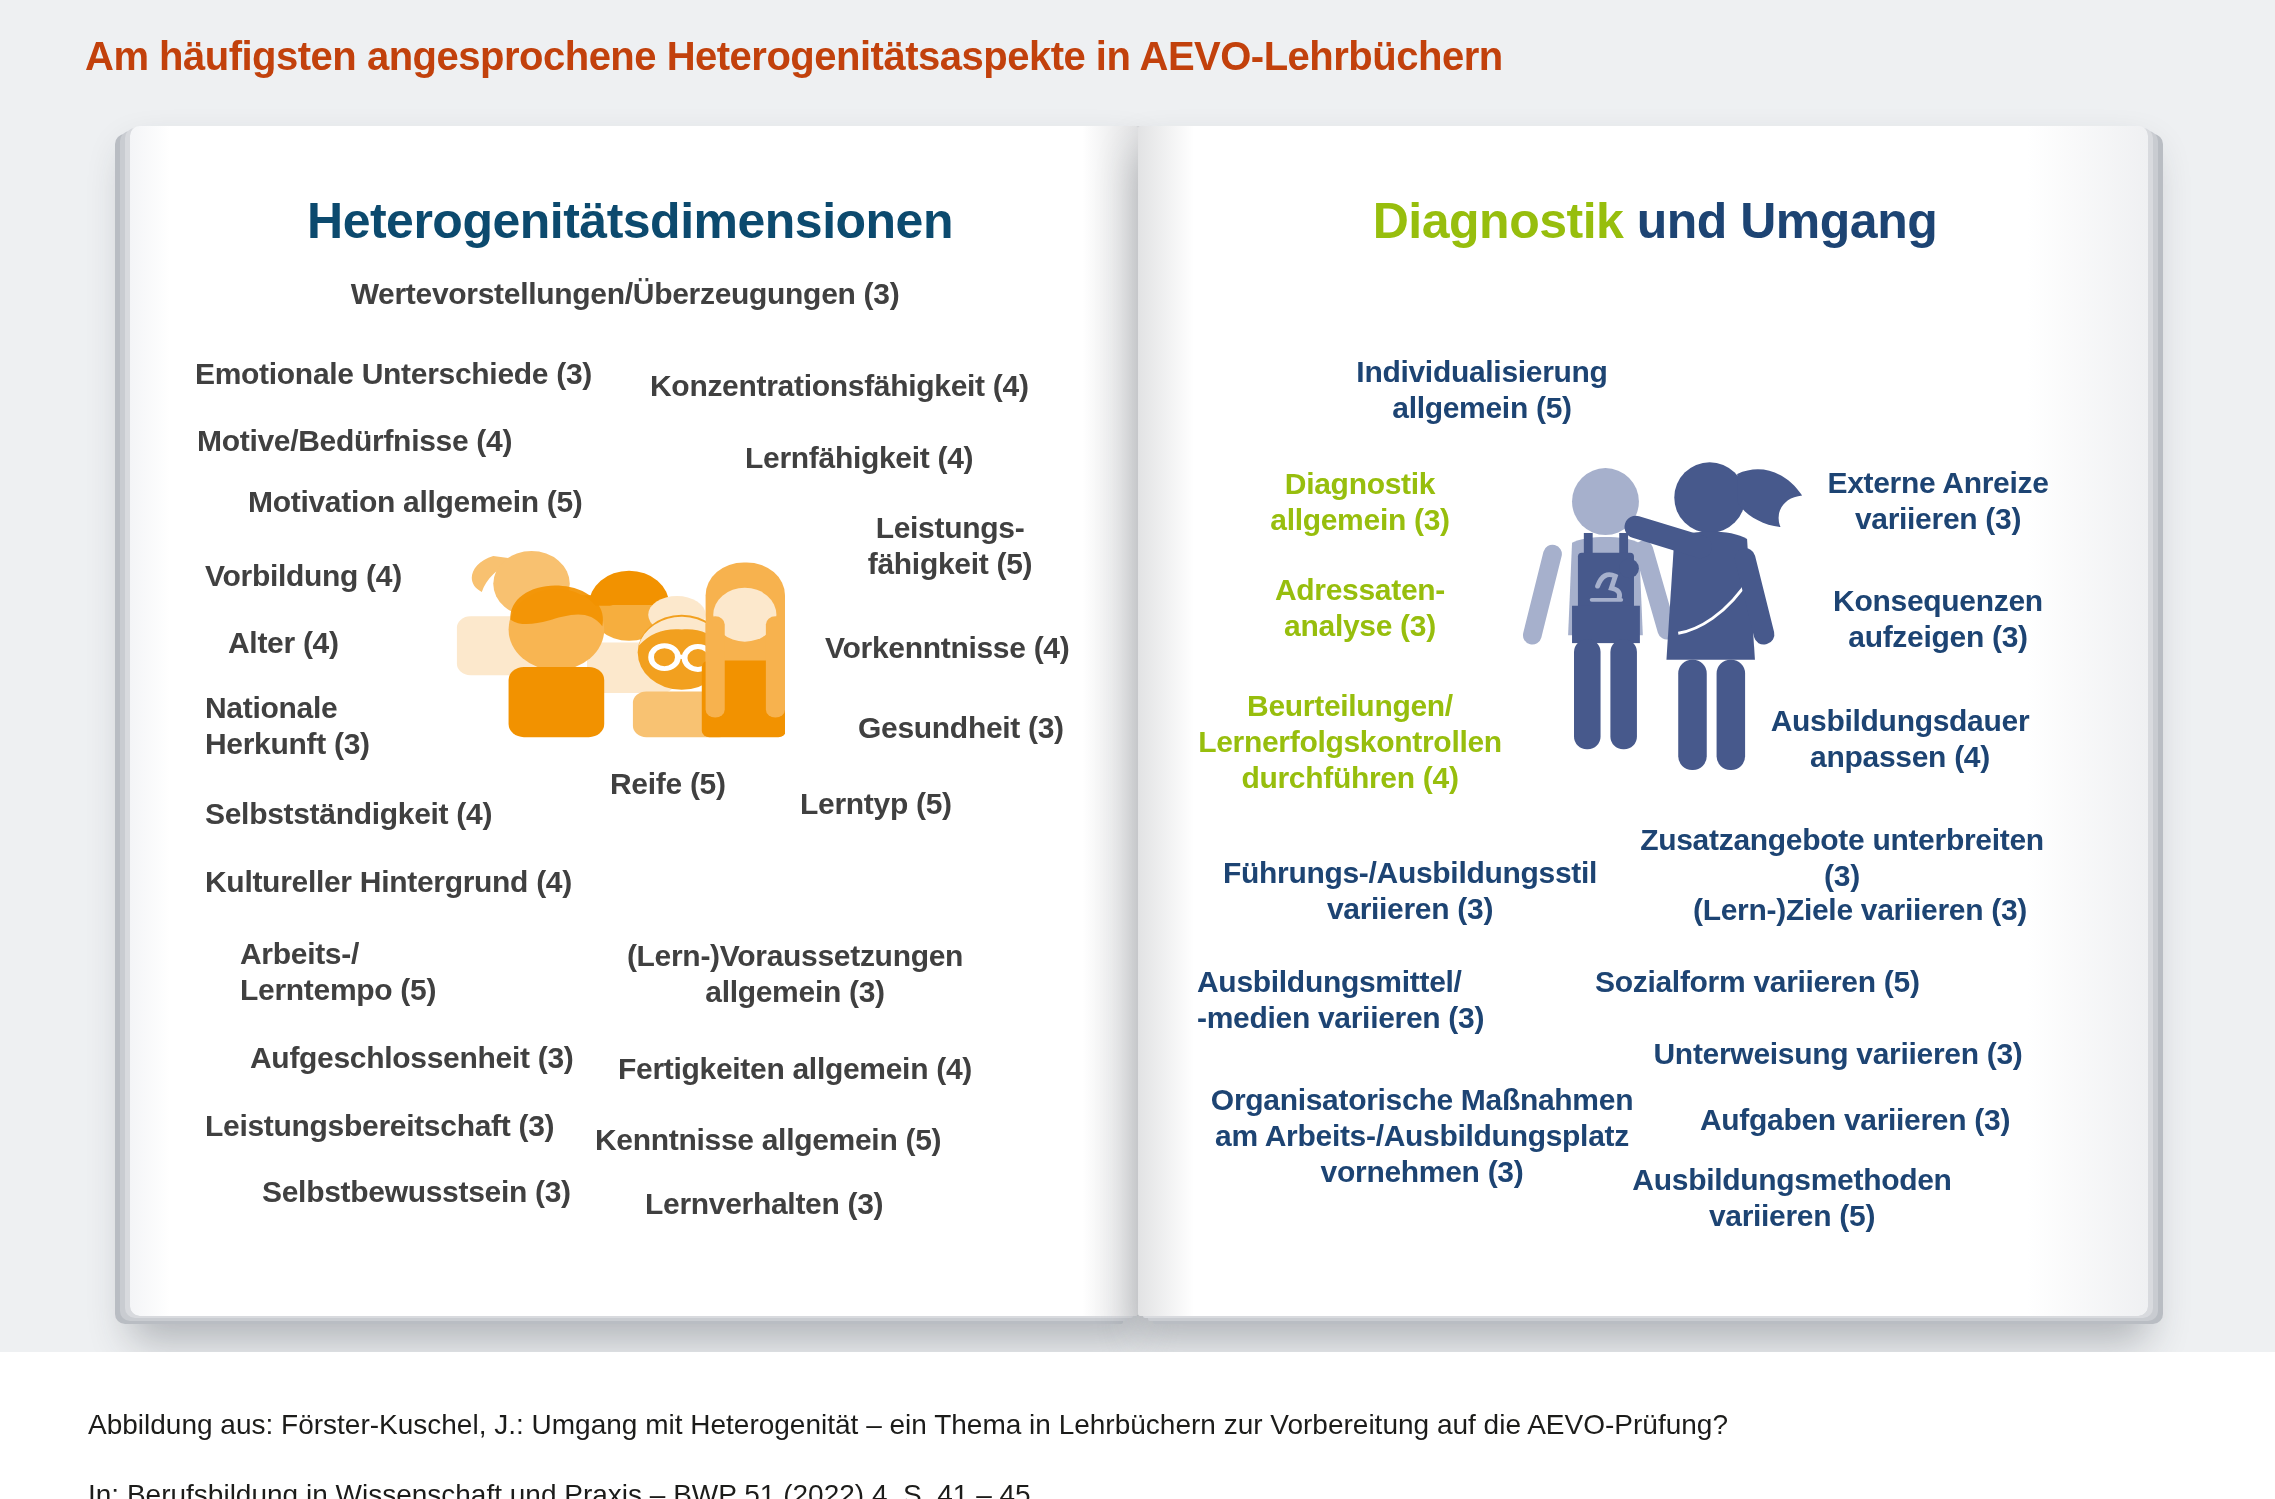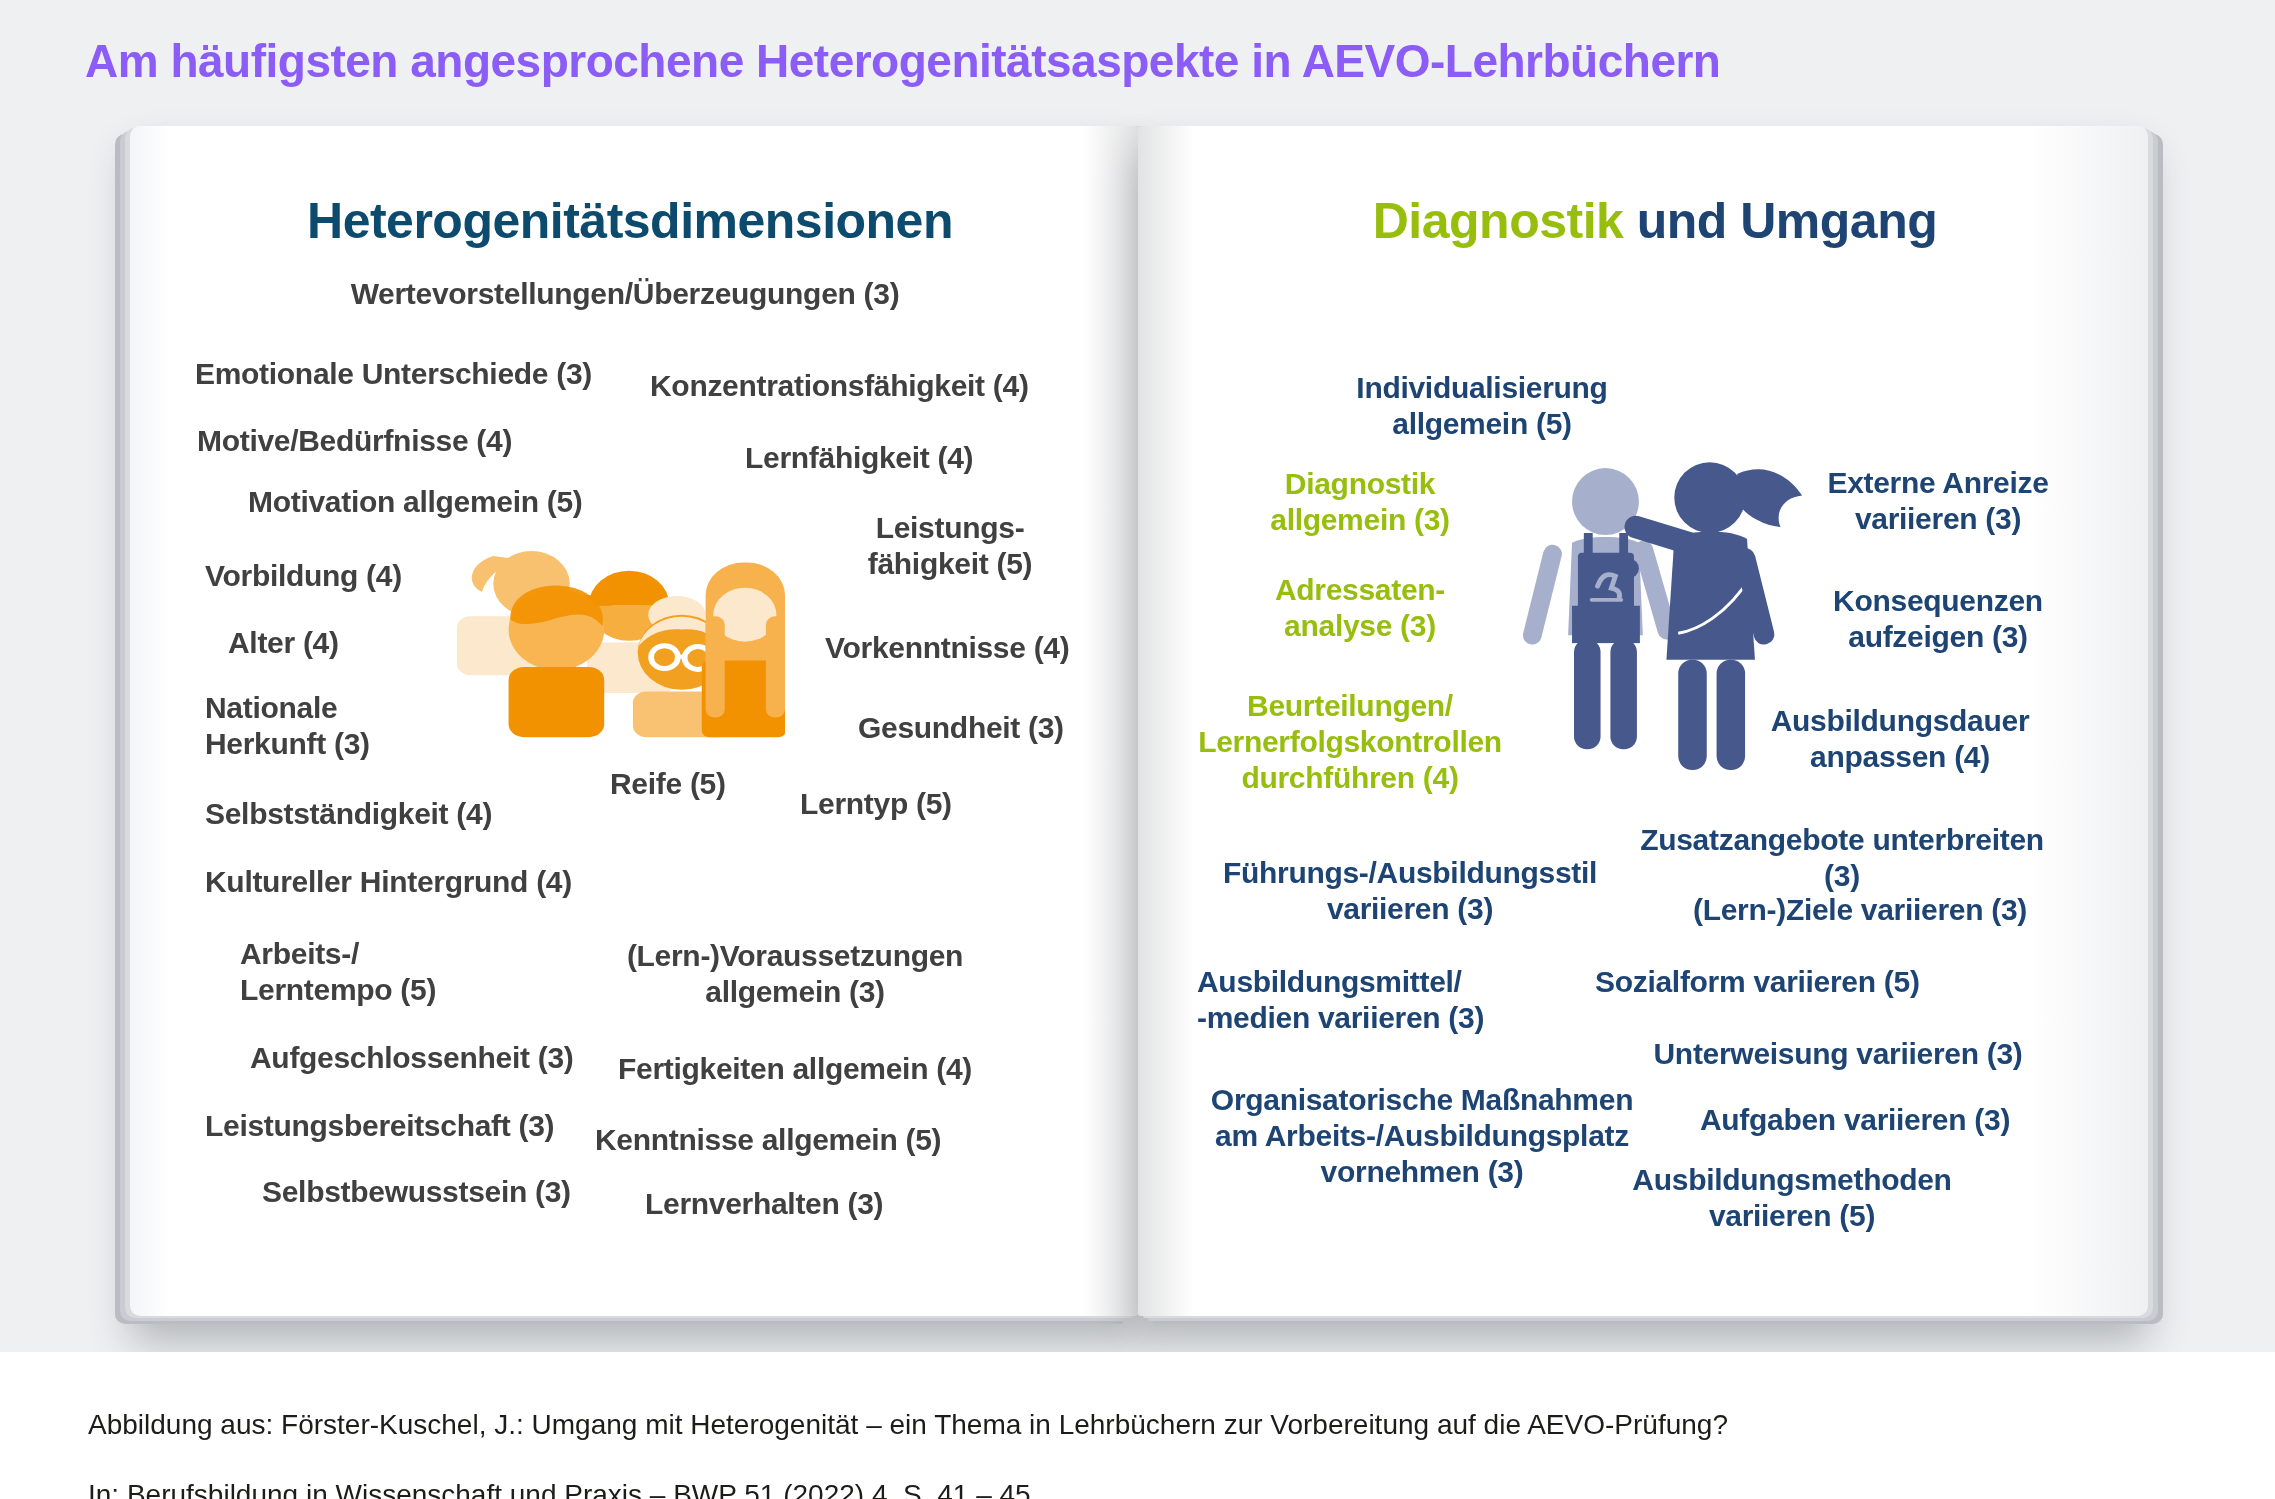--- a/index.html
+++ b/index.html
@@ -1,19 +1,19 @@
 <!DOCTYPE html>
 <html lang="de"><head>
 <meta charset="utf-8">
 <style>
   html,body{margin:0;padding:0;}
   body{background:#eef0f2;font-family:"Liberation Sans",sans-serif;}
   .stage{position:relative;width:2275px;height:1499px;background:#eef0f2;overflow:hidden;}
-  .main-title{position:absolute;left:85px;top:34px;font-size:46px;font-weight:700;
-      color:#8b5cf6;letter-spacing:-0.5px;white-space:nowrap;}
+  .main-title{position:absolute;left:85px;top:34px;font-size:40px;font-weight:700;
+      color:#c2410c;letter-spacing:-0.5px;white-space:nowrap;}
   
   .book{position:absolute;left:96px;top:120px;width:2082px;height:1208px;}
   .page{position:absolute;top:6px;height:1190px;background:#fff;}
   .page.left{left:34px;width:1008px;border-radius:10px 2px 2px 10px;
       background:linear-gradient(to right,#f4f5f7 0%,#ffffff 4%,#ffffff 100%);
       box-shadow:-5px 2px 0 #d8dade,-10px 5px 0 #c9ccd1,-15px 8px 0 #b9bdc3,0 26px 40px rgba(40,45,55,.30);}
   .page.right{left:1042px;width:1010px;border-radius:2px 10px 10px 2px;
       background:linear-gradient(to right,#ffffff 0%,#ffffff 88%,#eff0f2 100%);
       box-shadow:5px 2px 0 #d8dade,10px 5px 0 #c9ccd1,15px 8px 0 #b9bdc3,0 26px 40px rgba(40,45,55,.30);}
   .spine-shade{position:absolute;left:986px;top:6px;width:112px;height:1190px;pointer-events:none;
@@ -103,21 +103,21 @@
     <circle cx="303" cy="94" r="33" fill="#FCE8CC"></circle>
     <rect x="258" y="150" width="88" height="94" rx="8" fill="#F29200"></rect>
     <rect x="262" y="96" width="20" height="124" rx="10" fill="#F7B24E"></rect>
     <rect x="325" y="96" width="20" height="124" rx="10" fill="#F7B24E"></rect>
   </svg>
 
   <div class="page-heading" style="left:1655px;top:192px">
     <span class="h-green">Diagnostik</span><span class="h-blue"> und Umgang</span>
   </div>
 
-  <div class="item bi ctr" style="left:1482px;top:370px">Individualisierung
+  <div class="item bi ctr" style="left:1482px;top:354px">Individualisierung
 allgemein (5)</div>
   <div class="item gi ctr" style="left:1360px;top:466px">Diagnostik
 allgemein (3)</div>
   <div class="item bi ctr" style="left:1938px;top:465px">Externe Anreize
 variieren (3)</div>
   <div class="item gi ctr" style="left:1360px;top:572px">Adressaten-
 analyse (3)</div>
   <div class="item bi ctr" style="left:1938px;top:583px">Konsequenzen
 aufzeigen (3)</div>
   <div class="item gi ctr" style="left:1350px;top:688px">Beurteilungen/

